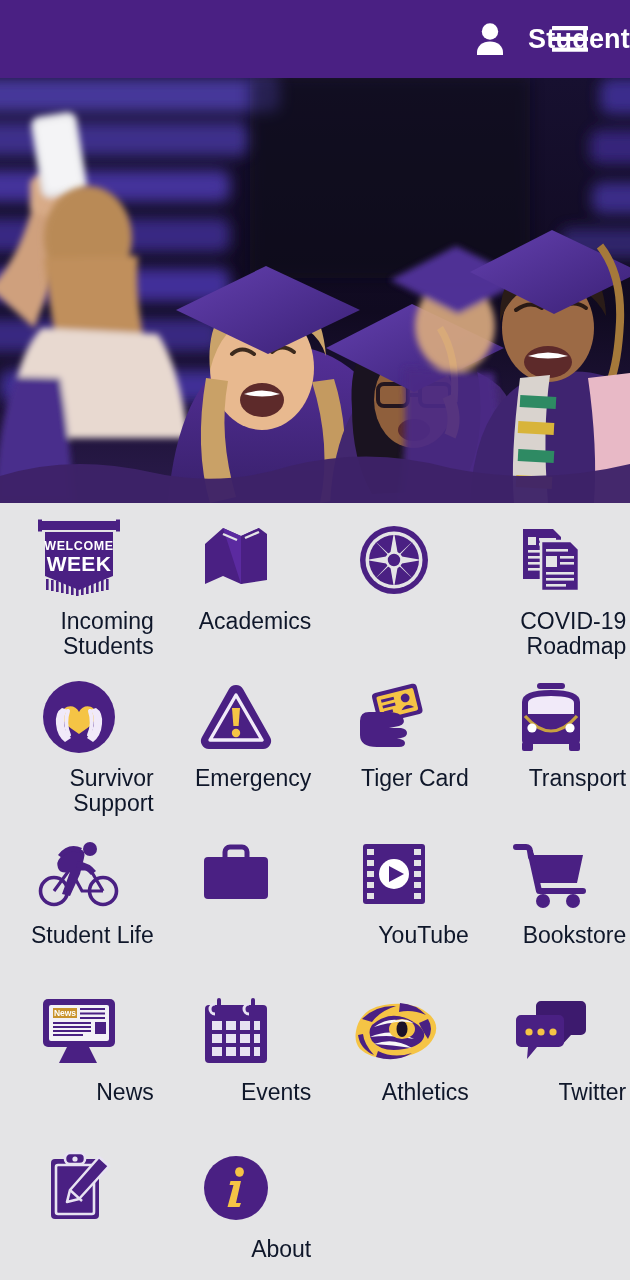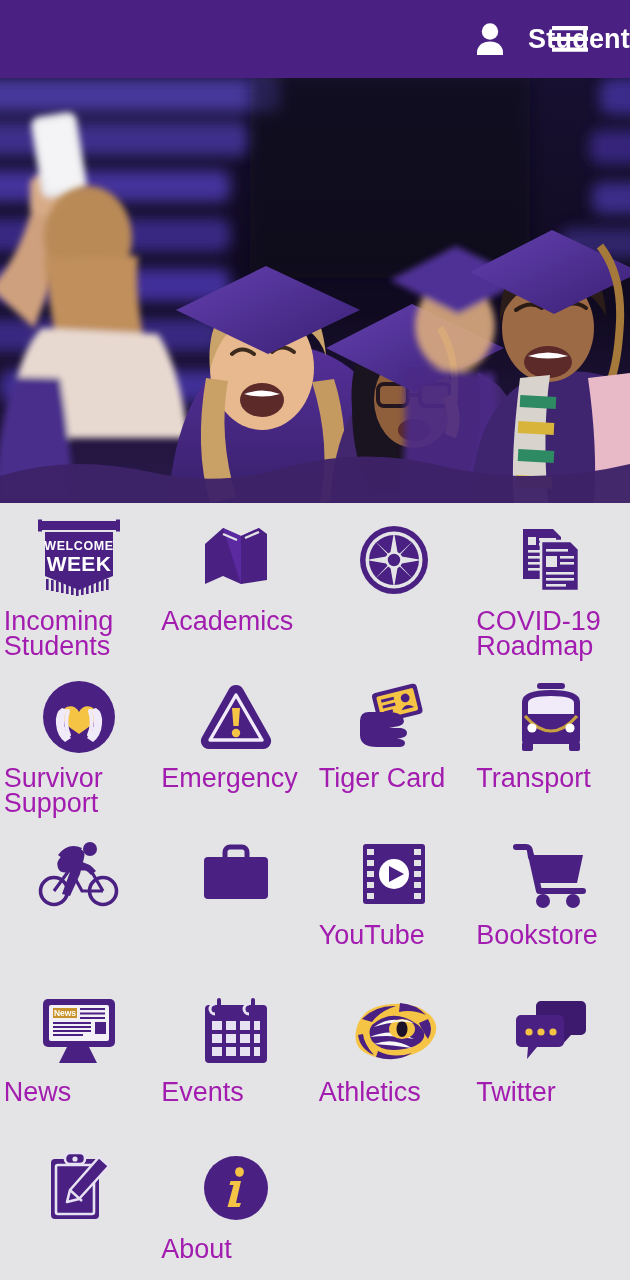--- a/index.html
+++ b/index.html
@@ -58,23 +58,23 @@
     padding-top: 8px;
     cursor: pointer;
   }
   .tile-icon {
     width: 92px; height: 86px;
     display: flex; align-items: center; justify-content: center;
   }
   .tile-icon svg { display: block; }
   .tile-label {
     margin-top: 6px;
-    font-size: 27px;
-    color: #a21caf;
-    text-align: left;
+    font-size: 23px;
+    color: #0f172a;
+    text-align: right;
     line-height: 25px;
     width: 150px;
     word-break: break-word;
     hyphens: auto;
   }
 </style>
 </head>
 <body>
 
 <div id="app">
@@ -388,20 +388,21 @@
           <svg width="82" height="70" viewBox="0 0 82 70">
             <circle cx="16" cy="52" r="13.5" fill="none" stroke="#4a2083" stroke-width="3.6"></circle>
             <circle cx="65" cy="52" r="13.5" fill="none" stroke="#4a2083" stroke-width="3.6"></circle>
             <path d="M16 52 L32 30 L52 30 L65 52 M32 30 L44 52 L65 52" stroke="#4a2083" stroke-width="3.2" fill="none"></path>
             <circle cx="52" cy="10" r="7" fill="#4a2083"></circle>
             <path d="M22 19 q 8 -12 20 -9 q 6 2 4 9 l -4 16 l -10 22 l -8 -2 l 8 -22 q -10 2 -12 -4 q -2 -6 2 -10 z" fill="#4a2083"></path>
             <path d="M40 22 q 12 2 18 10 l -5 4 q -6 -7 -15 -8 z" fill="#4a2083"></path>
             <path d="M20 16 q 10 -13 24 -7 l -3 5 q -10 -4 -17 5 z" fill="#4a2083"></path>
           </svg>
         </div>
+        <div class="tile-label">Student Life</div>
       </div>
 
       <div class="tile">
         <div class="tile-icon">
           <svg width="76" height="66" viewBox="0 0 76 66">
             <path d="M27 18 v -7 a5 5 0 0 1 5 -5 h12 a5 5 0 0 1 5 5 v 7" fill="none" stroke="#4a2083" stroke-width="5"></path>
             <rect x="6" y="16" width="64" height="42" rx="4" fill="#4a2083"></rect>
           </svg>
         </div>
       </div>

